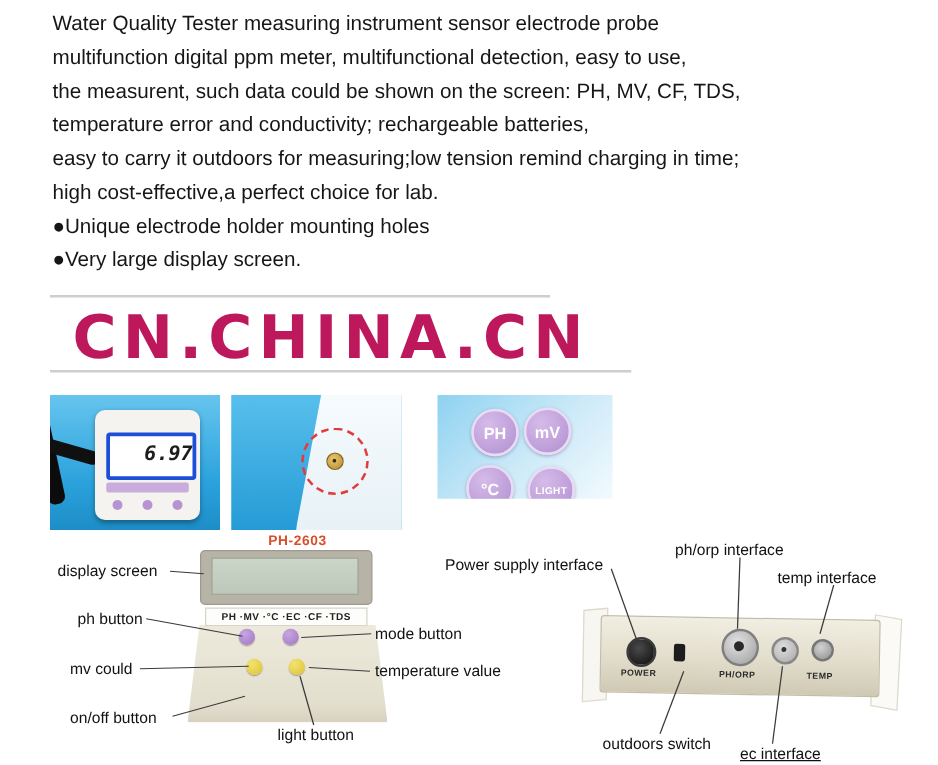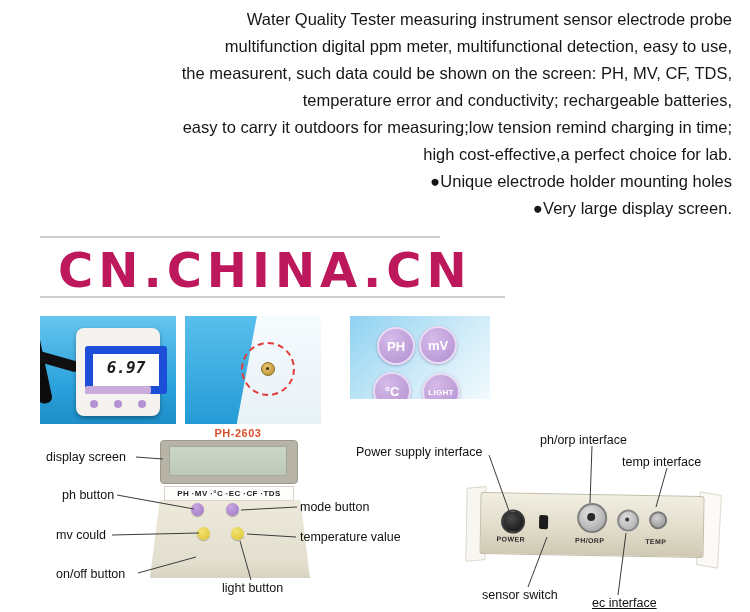--- a/index.html
+++ b/index.html
@@ -1,38 +1,38 @@
 <!DOCTYPE html>
 <html><head>
 <meta charset="utf-8">
 <style>
   html,body{margin:0;padding:0;background:#fff;}
   body{font-family:"Liberation Sans",sans-serif;}
   .page{position:relative;width:750px;height:612px;background:#ffffff;overflow:hidden;}
 
   
   .desc{position:absolute;left:42px;top:6px;width:690px;font-size:16.5px;line-height:27px;color:#161616;}
-  .desc-line{white-space:nowrap;text-align:right;}
+  .desc-line{white-space:nowrap;}
 
   
   .wm-line{position:absolute;height:2px;background:#cecece;}
   .wm-line-1{left:40px;top:236px;width:400px;}
   .wm-line-2{left:40px;top:296px;width:465px;}
   .wm-text{position:absolute;left:58px;top:242px;font-size:48px;letter-spacing:5px;color:#be185d;font-family:"DejaVu Sans",sans-serif;font-weight:bold;}
 
   
   .photo{position:absolute;overflow:hidden;}
   #photo1{left:40px;top:316px;width:136px;height:108px;background:linear-gradient(180deg,#66c5ee 0%,#2ba2dc 65%,#1d8dc7 100%);}
   #photo2{left:185px;top:316px;width:136px;height:108px;background:linear-gradient(180deg,#58bfec 0%,#259bd6 100%);}
   #photo3{left:350px;top:316px;width:140px;height:83px;background:linear-gradient(135deg,#8ed2f1 0%,#cdeaf8 55%,#f2fafe 100%);}
 
   .p1-cable{position:absolute;left:-6px;top:40px;width:46px;height:11px;background:#101010;border-radius:6px;transform:rotate(16deg);}
   .p1-cable2{position:absolute;left:-8px;top:18px;width:14px;height:70px;background:#0c0c0c;border-radius:6px;transform:rotate(-12deg);}
   .p1-device{position:absolute;left:36px;top:12px;width:84px;height:88px;background:#f4f3ef;border-radius:8px;box-shadow:0 2px 4px rgba(0,0,0,.35);}
-  .p1-screen{position:absolute;left:9px;top:18px;width:66px;height:32px;background:#ffffff;border:8px solid #1d4ed8;border-radius:3px;text-align:center;line-height:27px;font-family:"DejaVu Sans Mono",monospace;font-style:italic;font-weight:bold;font-size:16px;color:#1d1d1d;}
+  .p1-screen{position:absolute;left:9px;top:18px;width:66px;height:32px;background:#ffffff;border:3px solid #1d4ed8;border-radius:3px;text-align:right;line-height:27px;font-family:"DejaVu Sans Mono",monospace;font-style:italic;font-weight:bold;font-size:16px;color:#1d1d1d;}
   .p1-band{position:absolute;left:9px;top:58px;width:66px;height:8px;background:#c9abdc;border-radius:2px;}
   .p1-dots{position:absolute;left:14px;top:72px;width:56px;height:8px;display:flex;justify-content:space-between;}
   .p1-dots span{width:8px;height:8px;border-radius:50%;background:#b893d2;display:block;}
 
   .p2-panel{position:absolute;left:38%;top:0;width:62%;height:100%;background:linear-gradient(180deg,#f6fbfe 0%,#e7f1f6 100%);clip-path:polygon(24% 0,100% 0,100% 100%,0 100%);}
   .p2-circle{position:absolute;left:56px;top:26px;width:50px;height:50px;border:2px dashed #e23b3b;border-radius:50%;}
   .p2-hole{position:absolute;left:76px;top:46px;width:12px;height:12px;border-radius:50%;background:radial-gradient(circle at 40% 35%,#e8c870,#b8892f);border:1px solid #8a6a20;}
   .p2-hole i{position:absolute;left:4px;top:4px;width:3px;height:3px;border-radius:50%;background:#3a2c10;}
 
   .p3-btn{position:absolute;width:34px;height:34px;border-radius:50%;background:radial-gradient(circle at 35% 30%,#d6bbe9,#b18fd0);border:2px solid #e8dbf3;color:#ffffff;font-weight:bold;text-align:center;box-shadow:0 1px 3px rgba(70,40,110,.35);display:flex;align-items:center;justify-content:center;}
@@ -163,21 +163,21 @@
       <div class="conn-temp"></div>
       <div class="panel-label" id="pl-power">POWER</div>
       <div class="panel-label" id="pl-phorp">PH/ORP</div>
       <div class="panel-label" id="pl-temp">TEMP</div>
     </div>
   </div>
 
   <div class="callout" style="left:356px;top:445px;">Power supply interface</div>
   <div class="callout" style="left:540px;top:433px;">ph/orp interface</div>
   <div class="callout" style="left:622px;top:455px;">temp interface</div>
-  <div class="callout" style="left:482px;top:588px;">sensor switch</div>
+  <div class="callout" style="left:482px;top:588px;">outdoors switch</div>
   <div class="callout" style="left:592px;top:596px;text-decoration:underline;">ec interface</div>
 
   <svg class="lines-overlay" viewBox="0 0 750 612" xmlns="http://www.w3.org/2000/svg">
     <g stroke="#3a3a3a" stroke-width="1" fill="none">
       <line x1="136" y1="457" x2="163" y2="459"></line>
       <line x1="117" y1="495" x2="194" y2="509"></line>
       <line x1="112" y1="535" x2="199" y2="533"></line>
       <line x1="138" y1="573" x2="196" y2="557"></line>
       <line x1="251" y1="580" x2="240" y2="541"></line>
       <line x1="297" y1="507" x2="241" y2="510"></line>

